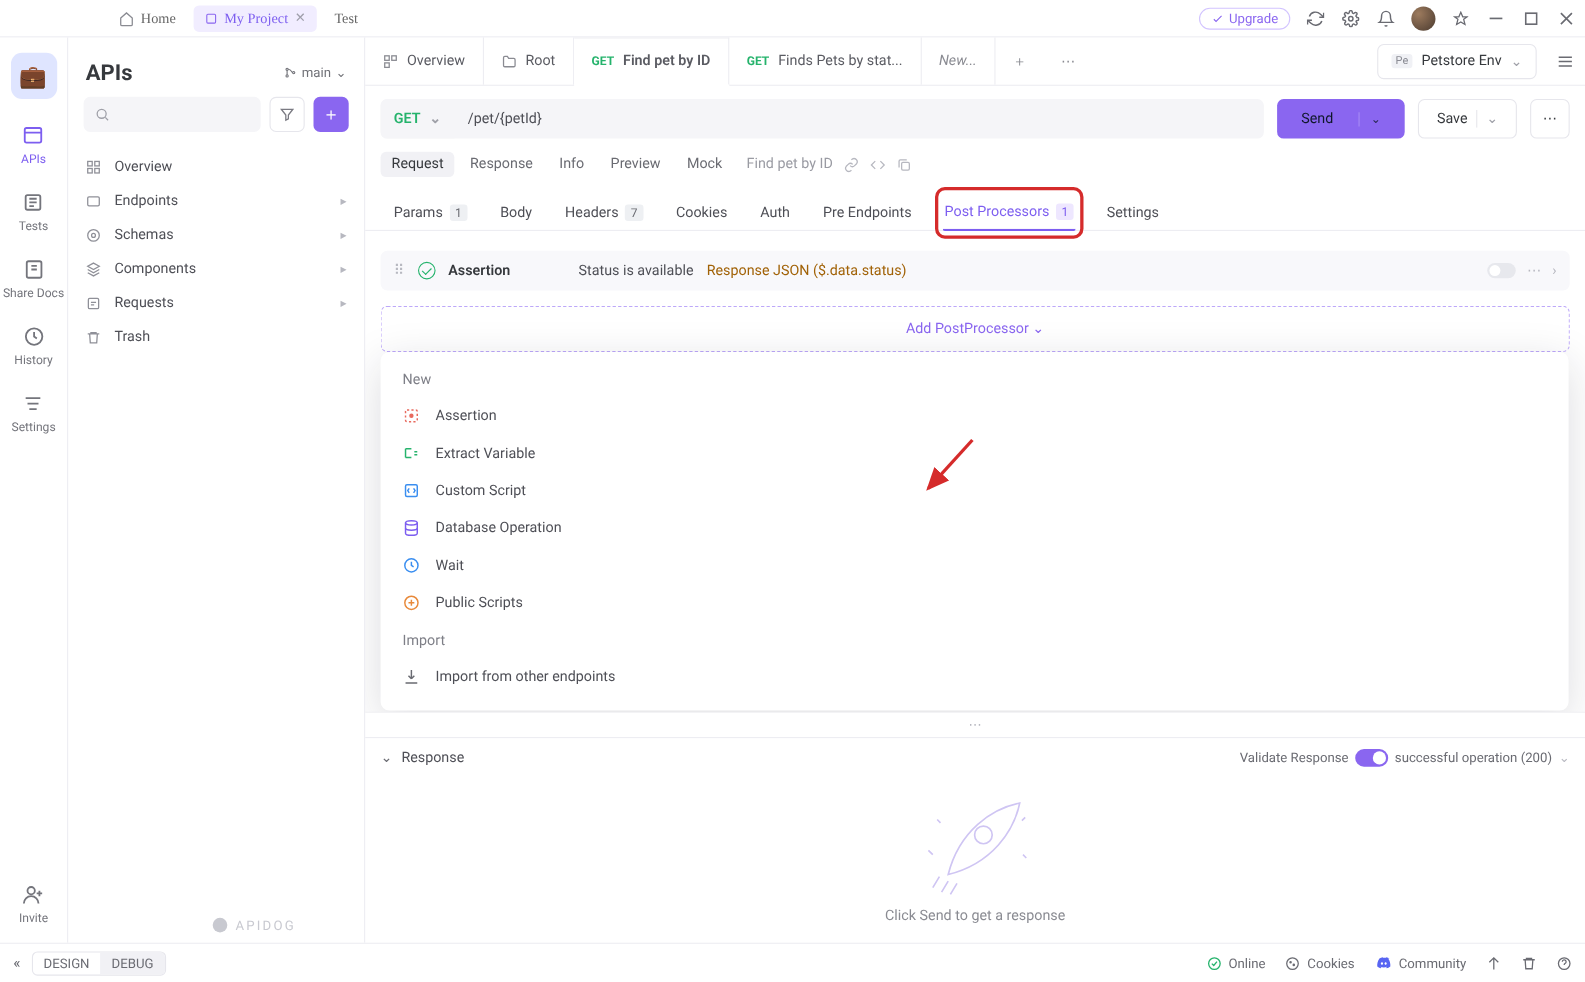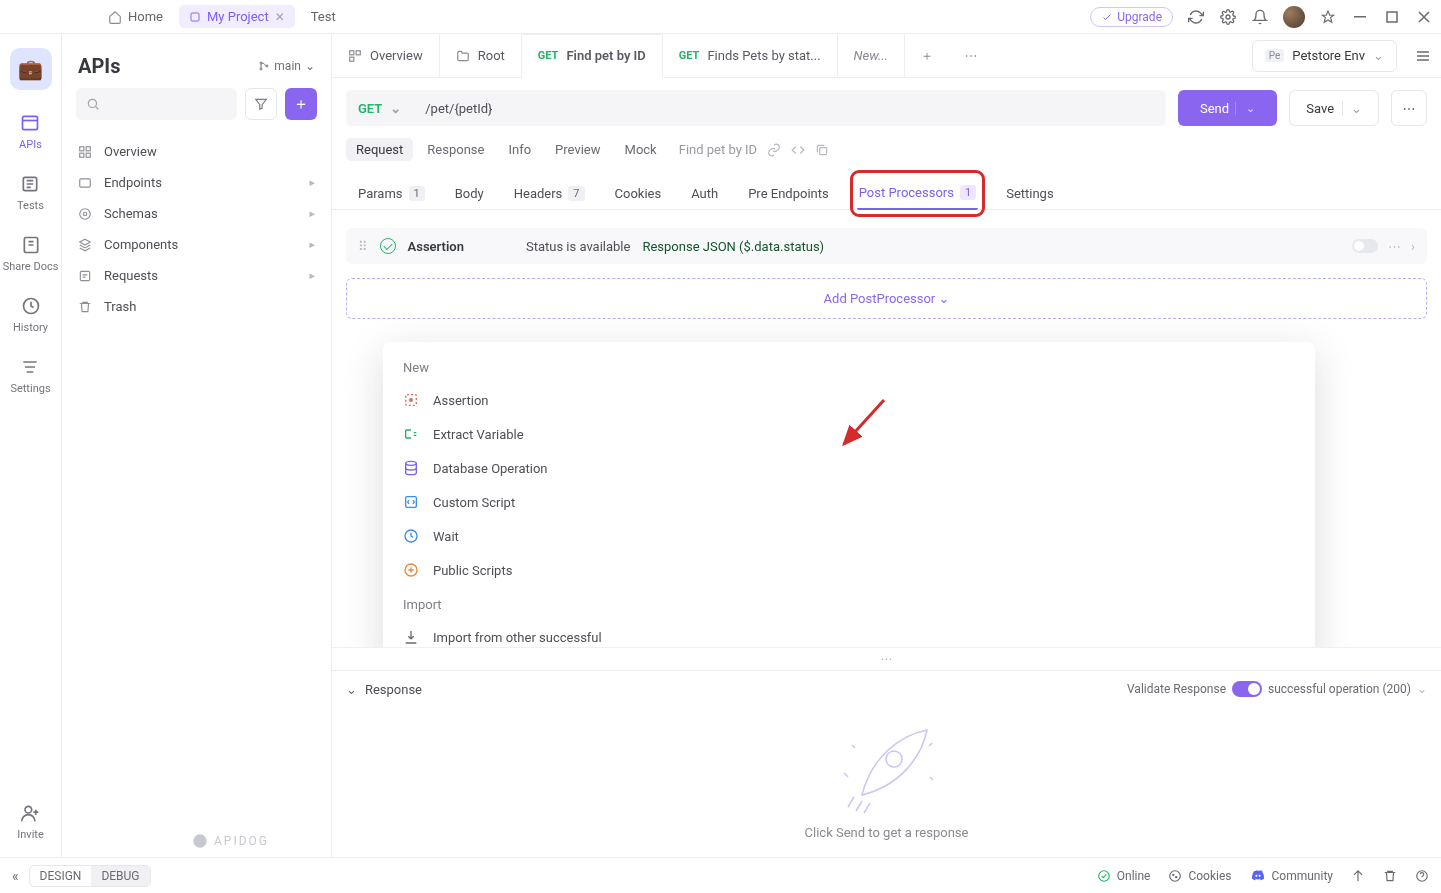--- a/index.html
+++ b/index.html
@@ -2,21 +2,21 @@
 <html><head>
 <meta charset="utf-8">
 <style>
 * { box-sizing: border-box; margin: 0; padding: 0; }
 body { font-family: -apple-system, BlinkMacSystemFont, "Segoe UI", Roboto, sans-serif; font-size: 13px; color: #36393d; background: #fff; overflow: hidden; }
 .app { display: flex; flex-direction: column; width: 1441px; height: 893px; }
 
 
 .titlebar { height: 34px; display: flex; align-items: center; padding: 0 8px; border-bottom: 1px solid #ededf2; }
 .titlebar-tabs { display: flex; align-items: center; gap: 6px; margin-left: 90px; }
-.ttab { display: flex; align-items: center; gap: 6px; padding: 4px 10px; border-radius: 5px; color: #666; cursor: pointer; }
+.ttab { display: flex; align-items: center; gap: 6px; padding: 4px 10px; border-radius: 5px; color: #666; cursor: pointer; font-family: Liberation Serif, serif; }
 .ttab.active { background: #f1edff; color: #7d5ef0; }
 .ttab .close { font-size: 12px; color: #9f9fab; }
 .titlebar-right { margin-left: auto; display: flex; align-items: center; gap: 14px; }
 .upgrade-btn { border: 1px solid #d2c4ff; color: #8a66f0; padding: 2px 10px; border-radius: 14px; font-size: 12px; display: flex; align-items: center; gap: 4px; cursor: pointer; }
 .icon-btn { width: 18px; height: 18px; display: flex; align-items: center; justify-content: center; color: #6a6b72; cursor: pointer; }
 .avatar { width: 22px; height: 22px; border-radius: 50%; background: radial-gradient(circle at 30% 30%, #9d7b5e, #4a3a2f); }
 
 
 .body { flex: 1; display: flex; min-height: 0; }
 
@@ -54,21 +54,21 @@
 .mtab-dots { width: 44px; display: flex; align-items: center; justify-content: center; color: #8a8b92; cursor: pointer; }
 .env-select { margin-left: auto; display: flex; align-items: center; gap: 8px; border: 1px solid #e6e6ec; border-radius: 6px; padding: 0 12px; height: 32px; margin-right: 8px; align-self: center; cursor: pointer; }
 .env-select .env-badge { background:#f0f1f5; color:#8b8c94; font-size:10px; padding:1px 4px; border-radius:3px;}
 .hamburger { width: 36px; display: flex; align-items: center; justify-content: center; color: #6a6b72; cursor: pointer; }
 
 .reqbar { display: flex; align-items: center; gap: 12px; padding: 12px 14px; }
 .method-sel { display: flex; align-items: center; gap: 8px; background: #f5f5f8; border-radius: 6px 0 0 6px; padding: 0 12px; height: 36px; color: #25b36c; font-weight: 600; cursor: pointer; }
 .url-wrap { flex:1; display:flex; background:#f5f5f8; border-radius:6px; height:36px; align-items:center;}
 .url-wrap .method-sel{border-radius:6px 0 0 6px;}
 .url-wrap .url-text{ padding:0 12px; color:#4e4f56; flex:1;}
-.send-btn { background: #8a66f0; color: #ffffff; height: 36px; padding: 0 22px; border-radius: 6px; display: flex; align-items: center; gap: 6px; cursor: pointer; }
+.send-btn { background: #8a66f0; color: #0f172a; height: 36px; padding: 0 22px; border-radius: 6px; display: flex; align-items: center; gap: 23px; cursor: pointer; }
 .send-btn .chev { opacity:.8; font-size:11px; border-left:1px solid rgba(255,255,255,.3); padding-left:10px;}
 .save-btn { height: 36px; border: 1px solid #e6e6ec; border-radius: 6px; padding: 0 16px; display: flex; align-items: center; cursor: pointer; gap:8px;}
 .dots-btn { height: 36px; width: 36px; border: 1px solid #e6e6ec; border-radius: 6px; display: flex; align-items: center; justify-content: center; cursor: pointer; }
 
 .subtoolbar { display: flex; align-items: center; gap: 4px; padding: 0 14px 8px; color: #6a6b72; font-size: 13px; }
 .subtoolbar .st-item { padding: 4px 10px; border-radius: 5px; cursor: pointer; }
 .subtoolbar .st-item.active { background: #f1f1f5; color:#36393d;}
 .bc { margin-left: 8px; color: #9a9ba3; display: flex; align-items: center; gap: 10px; }
 
 .tabstrip { display: flex; align-items: center; gap: 26px; padding: 8px 24px 0; border-bottom: 1px solid #ededf2; }
@@ -78,28 +78,28 @@
 .tab.highlight-box { outline: 3px solid #d52b2b; outline-offset: 4px; border-radius:2px;}
 
 .workarea { position: relative; padding: 18px 14px 0; flex: 1; overflow: hidden; }
 
 .assertion-row { display: flex; align-items: center; gap: 12px; background: #f8f8fb; border-radius: 6px; padding: 10px 12px; }
 .assertion-row .drag { color: #b7b8c0; cursor: grab; }
 .assertion-row .ok { width: 16px; height: 16px; border: 1.5px solid #25b36c; border-radius: 50%; position: relative; }
 .assertion-row .ok::after { content: ""; position: absolute; left: 3px; top: 4px; width: 7px; height: 4px; border-left: 1.5px solid #25b36c; border-bottom: 1.5px solid #25b36c; transform: rotate(-45deg); }
 .assertion-row .title { font-weight: 600; }
 .assertion-row .desc { color: #4e4f56; margin-left: 50px; }
-.assertion-row .path { color: #14532d; }
+.assertion-row .path { color: #a16207; }
 .assertion-row .actions { margin-left: auto; display: flex; align-items: center; gap: 10px; color: #b7b8c0; }
 .toggle-sm { width: 26px; height: 14px; background: #e7e8ed; border-radius: 7px; position: relative; }
 .toggle-sm::after { content: ""; position: absolute; left: 2px; top: 2px; width: 10px; height: 10px; background: #fff; border-radius: 50%; }
 
 .add-dashed { margin-top: 14px; border: 1px dashed #bda8f9; border-radius: 6px; text-align: center; padding: 12px; color: #8a66f0; cursor: pointer; }
 
-.dropdown { position: absolute; left: 14px; top: 132px; width: 932px; background: #fff; border-radius: 8px; box-shadow: 0 10px 40px rgba(30,30,50,.15); padding: 14px 0; margin-left: 37px; }
+.dropdown { position: absolute; left: 14px; top: 110px; width: 1080px; background: #fff; border-radius: 8px; box-shadow: 0 10px 40px rgba(30,30,50,.15); padding: 14px 0; }
 .dd-section { padding: 4px 20px 8px; color: #7e7f87; font-size: 13px; }
 .dd-item { display: flex; align-items: center; gap: 14px; padding: 9px 20px; cursor: pointer; color: #4e4f56; }
 .dd-icon { width: 16px; height: 16px; display: inline-flex; align-items: center; justify-content: center; }
 
 .arrow-annot { position: absolute; left: 502px; top: 184px; pointer-events: none; }
 
 .response-head { display: flex; align-items: center; padding: 10px 14px; border-top: 1px solid #ededf2; }
 .response-head .chev { color: #6a6b72; margin-right: 8px; cursor:pointer;}
 .response-head .rtitle { color: #4e4f56; }
 .response-head .right { margin-left: auto; display: flex; align-items: center; gap: 6px; color: #6a6b72; font-size: 12px; }
@@ -502,36 +502,36 @@
           <div class="dd-item">
             <span class="dd-icon">
               <svg width="16" height="16" viewBox="0 0 24 24" fill="none" stroke="#25b36c" stroke-width="2">
                   <path d="M4 6v12M4 6h8M4 18h8M16 10h4M16 14h4"></path>
                 </svg>
             </span>
             <span>Extract Variable</span>
           </div>
           <div class="dd-item">
             <span class="dd-icon">
+              <svg width="16" height="16" viewBox="0 0 24 24" fill="none" stroke="#3a8ef0" stroke-width="2">
+                  <rect x="4" y="4" width="16" height="16" rx="2"></rect>
+                  <path d="M9 9l-2 3 2 3M15 9l2 3-2 3"></path>
+                </svg>
+            </span>
+            <span>Custom Script</span>
+          </div>
+          <div class="dd-item">
+            <span class="dd-icon">
               <svg width="16" height="16" viewBox="0 0 24 24" fill="none" stroke="#7d5ef0" stroke-width="2">
                   <ellipse cx="12" cy="5" rx="8" ry="3"></ellipse>
                   <path d="M4 5v14c0 1.7 3.6 3 8 3s8-1.3 8-3V5"></path>
                   <path d="M4 12c0 1.7 3.6 3 8 3s8-1.3 8-3"></path>
                 </svg>
             </span>
             <span>Database Operation</span>
-          </div>
-          <div class="dd-item">
-            <span class="dd-icon">
-              <svg width="16" height="16" viewBox="0 0 24 24" fill="none" stroke="#3a8ef0" stroke-width="2">
-                  <rect x="4" y="4" width="16" height="16" rx="2"></rect>
-                  <path d="M9 9l-2 3 2 3M15 9l2 3-2 3"></path>
-                </svg>
-            </span>
-            <span>Custom Script</span>
           </div>
           <div class="dd-item">
             <span class="dd-icon">
               <svg width="16" height="16" viewBox="0 0 24 24" fill="none" stroke="#3a8ef0" stroke-width="2">
                   <circle cx="12" cy="12" r="9"></circle>
                   <path d="M12 7v5l3 2"></path>
                 </svg>
             </span>
             <span>Wait</span>
           </div>
@@ -544,21 +544,21 @@
             </span>
             <span>Public Scripts</span>
           </div>
           <div class="dd-section" style="margin-top:6px;">Import</div>
           <div class="dd-item">
             <span class="dd-icon">
               <svg width="16" height="16" viewBox="0 0 24 24" fill="none" stroke="#6a6b72" stroke-width="2">
                   <path d="M12 3v12m0 0l-4-4m4 4l4-4M4 21h16"></path>
                 </svg>
             </span>
-            <span>Import from other successful</span>
+            <span>Import from other endpoints</span>
           </div>
         </div>
 
         <svg class="arrow-annot" width="60" height="60">
           <defs>
               <marker id="ah" markerWidth="8" markerHeight="8" refX="6" refY="3" orient="auto">
                 <path d="M0,0 L7,3 L0,6 z" fill="#d52b2b"></path>
               </marker>
             </defs>
           <line x1="50" y1="6" x2="10" y2="50" stroke="#d52b2b" stroke-width="3" marker-end="url(#ah)"></line>

